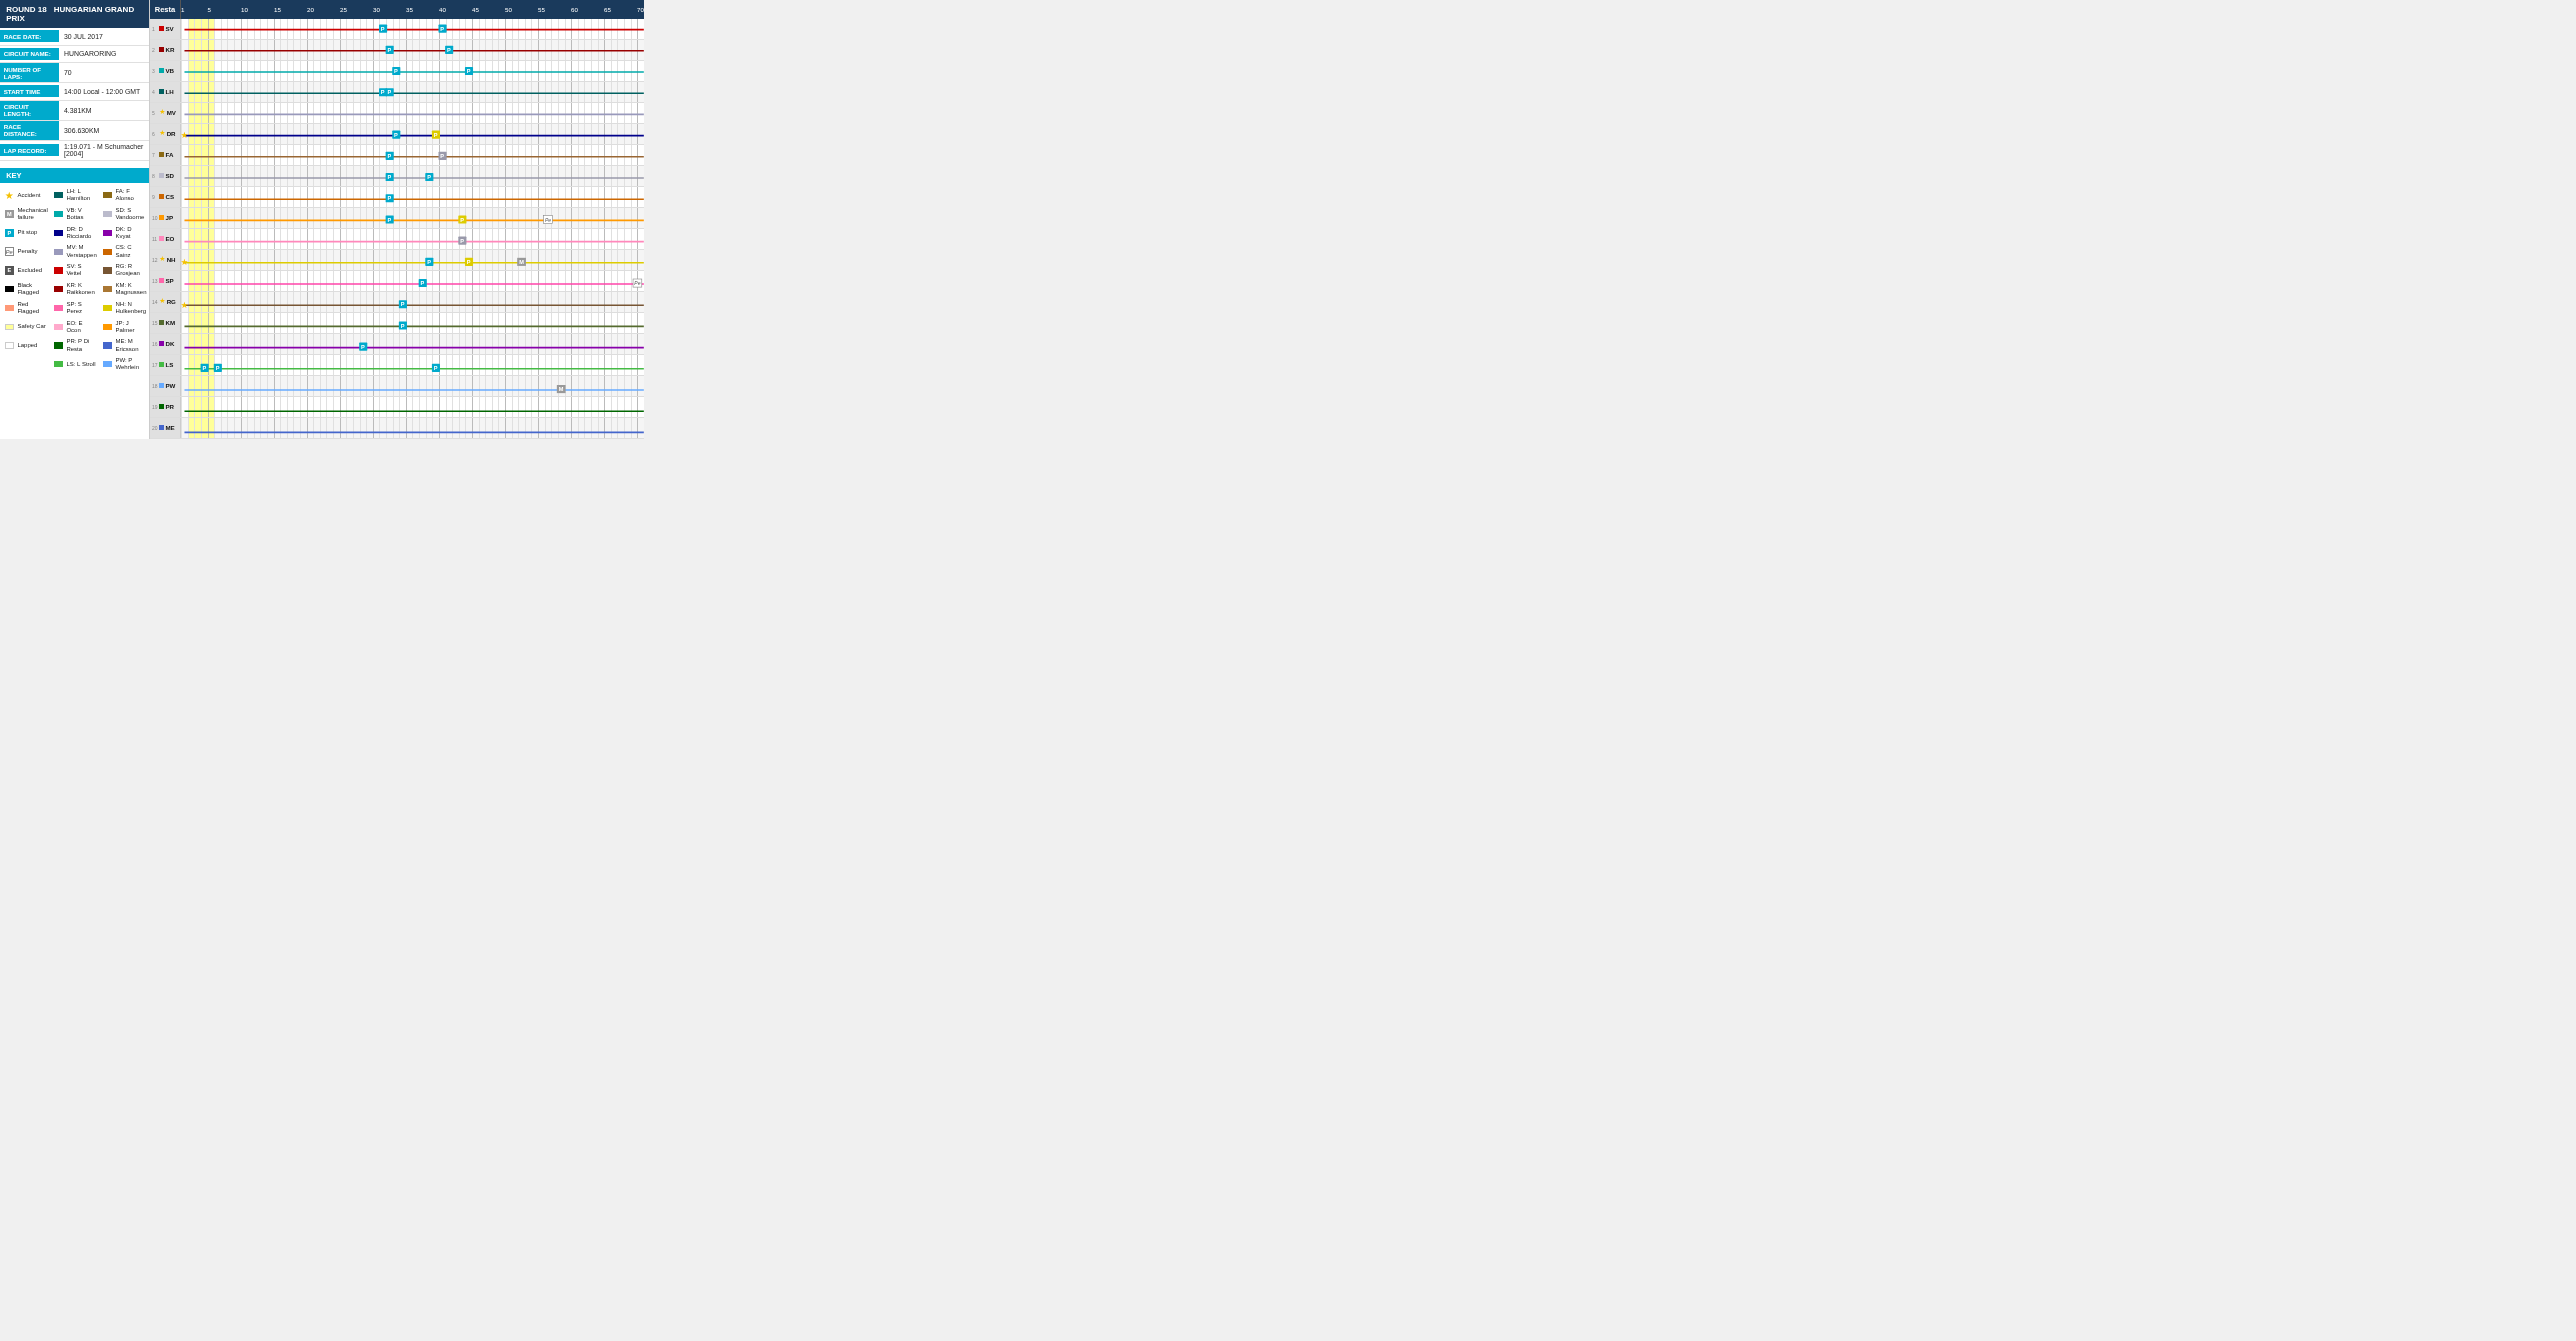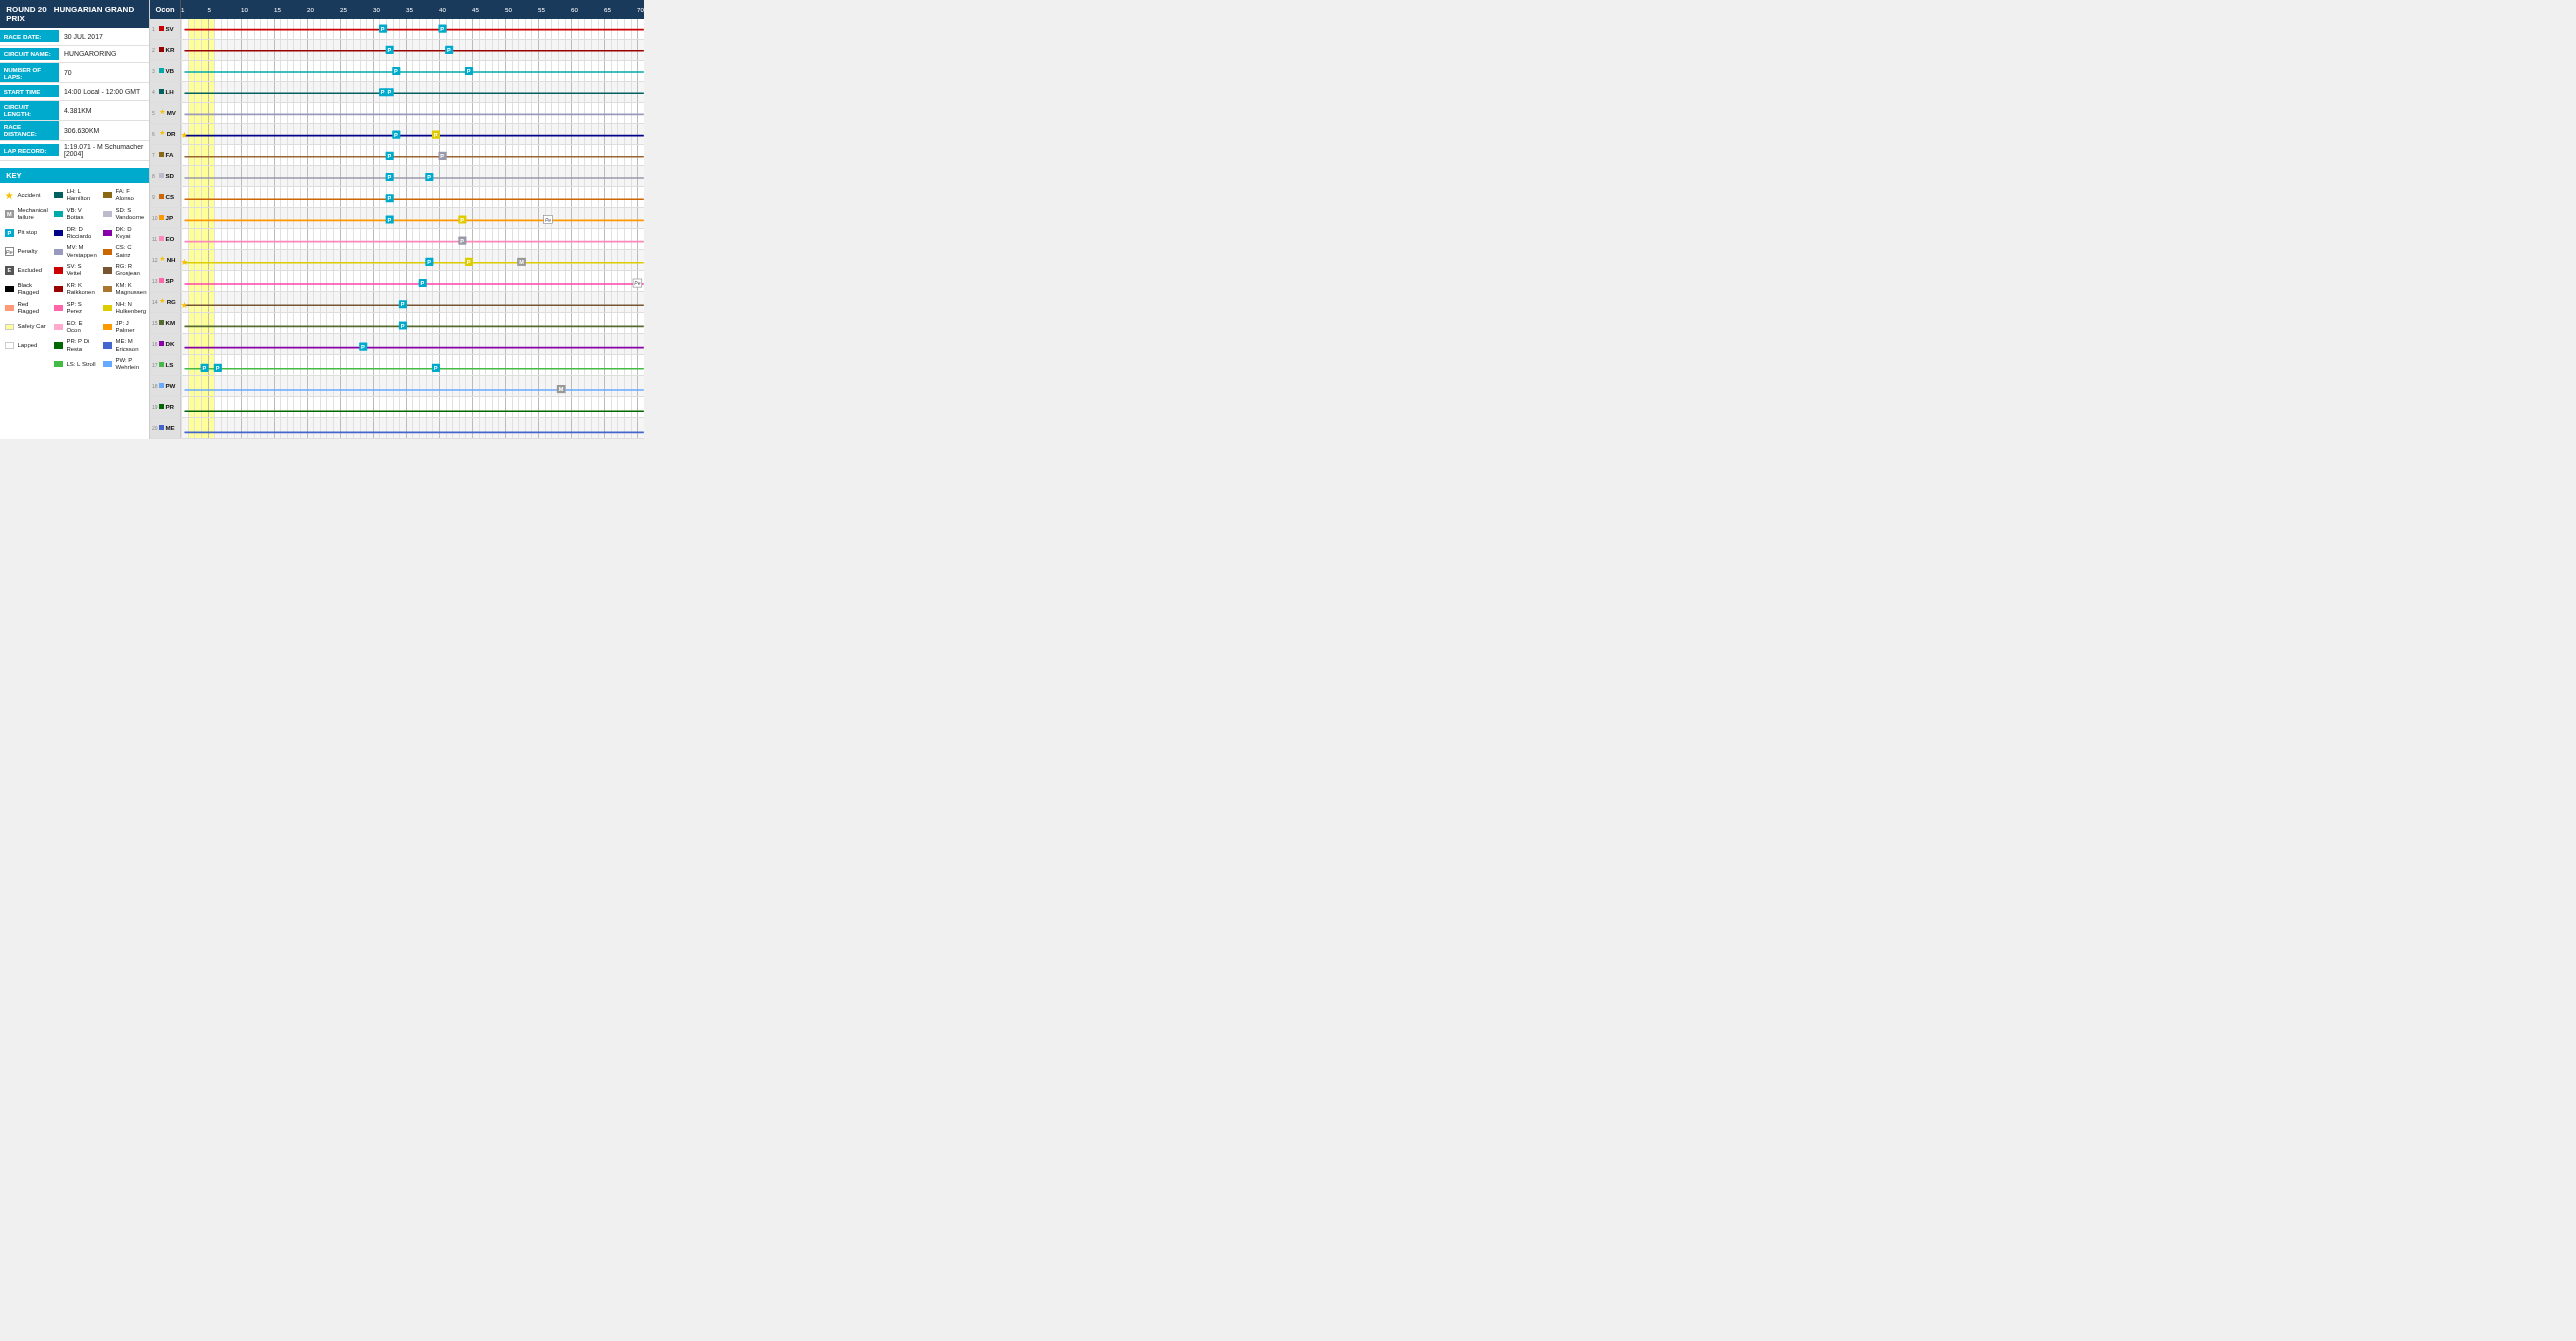--- a/index.html
+++ b/index.html
@@ -26,21 +26,21 @@
     
     .right-panel { flex: 1; overflow: hidden; background: white; }
   </style>
 </head>
 <body>
 
 <div class="container">
 
   <div class="left-panel">
     <div class="round-header">
-      <span class="round-num">ROUND 20</span>
+      <span class="round-num">ROUND 18</span>
       <span class="gp-name">HUNGARIAN GRAND PRIX</span>
     </div>
 
     <div class="info-row">
       <div class="info-label">RACE DATE:</div>
       <div class="info-value">30 JUL 2017</div>
     </div>
     <div class="info-row">
       <div class="info-label">CIRCUIT NAME:</div>
       <div class="info-value">HUNGARORING</div>
@@ -256,21 +256,21 @@
             <span class="key-text">PW: P Wehrlein</span>
           </div>
         </div>
       </div>
     </div>
   </div>
 
   <div class="right-panel">
 
     <div style="display:flex; background:#1a3a5c; color:white; height:18.7px; align-items:center;">
-      <div style="width:31px; text-align:center; font-weight:bold; font-size:7.5px; border-right:0.6px solid #555; height:100%; display:flex; align-items:center; justify-content:center;">Ocon</div>
+      <div style="width:31px; text-align:center; font-weight:bold; font-size:7.5px; border-right:0.6px solid #555; height:100%; display:flex; align-items:center; justify-content:center;">Resta</div>
       <div style="flex:1; position:relative; height:100%;" id="lap-header">
       <span style="position: absolute; left: 0px; font-size: 6.2px; color: white; top: 50%; transform: translateY(-50%);">1</span>
           <span style="position: absolute; left: 26.5px; font-size: 6.2px; color: white; top: 50%; transform: translateY(-50%);">5</span>
           <span style="position: absolute; left: 60px; font-size: 6.2px; color: white; top: 50%; transform: translateY(-50%);">10</span>
           <span style="position: absolute; left: 93px; font-size: 6.2px; color: white; top: 50%; transform: translateY(-50%);">15</span>
           <span style="position: absolute; left: 126px; font-size: 6.2px; color: white; top: 50%; transform: translateY(-50%);">20</span>
           <span style="position: absolute; left: 159px; font-size: 6.2px; color: white; top: 50%; transform: translateY(-50%);">25</span>
           <span style="position: absolute; left: 192px; font-size: 6.2px; color: white; top: 50%; transform: translateY(-50%);">30</span>
           <span style="position: absolute; left: 225px; font-size: 6.2px; color: white; top: 50%; transform: translateY(-50%);">35</span>
           <span style="position: absolute; left: 258px; font-size: 6.2px; color: white; top: 50%; transform: translateY(-50%);">40</span>

